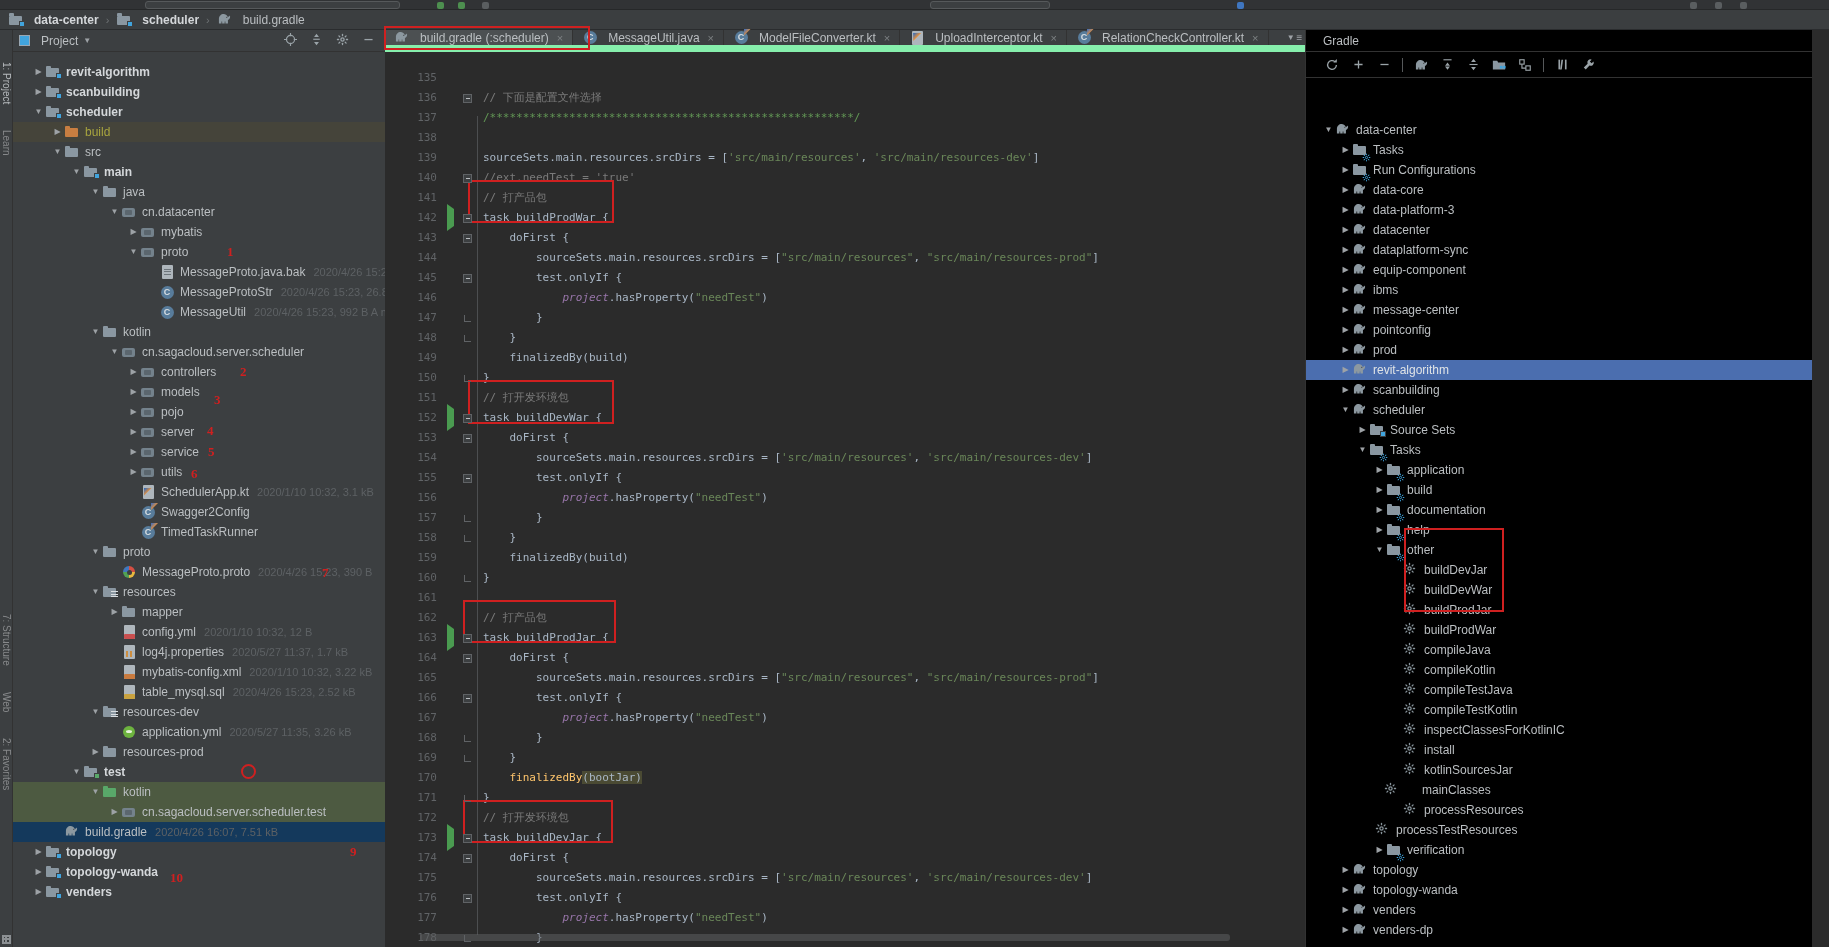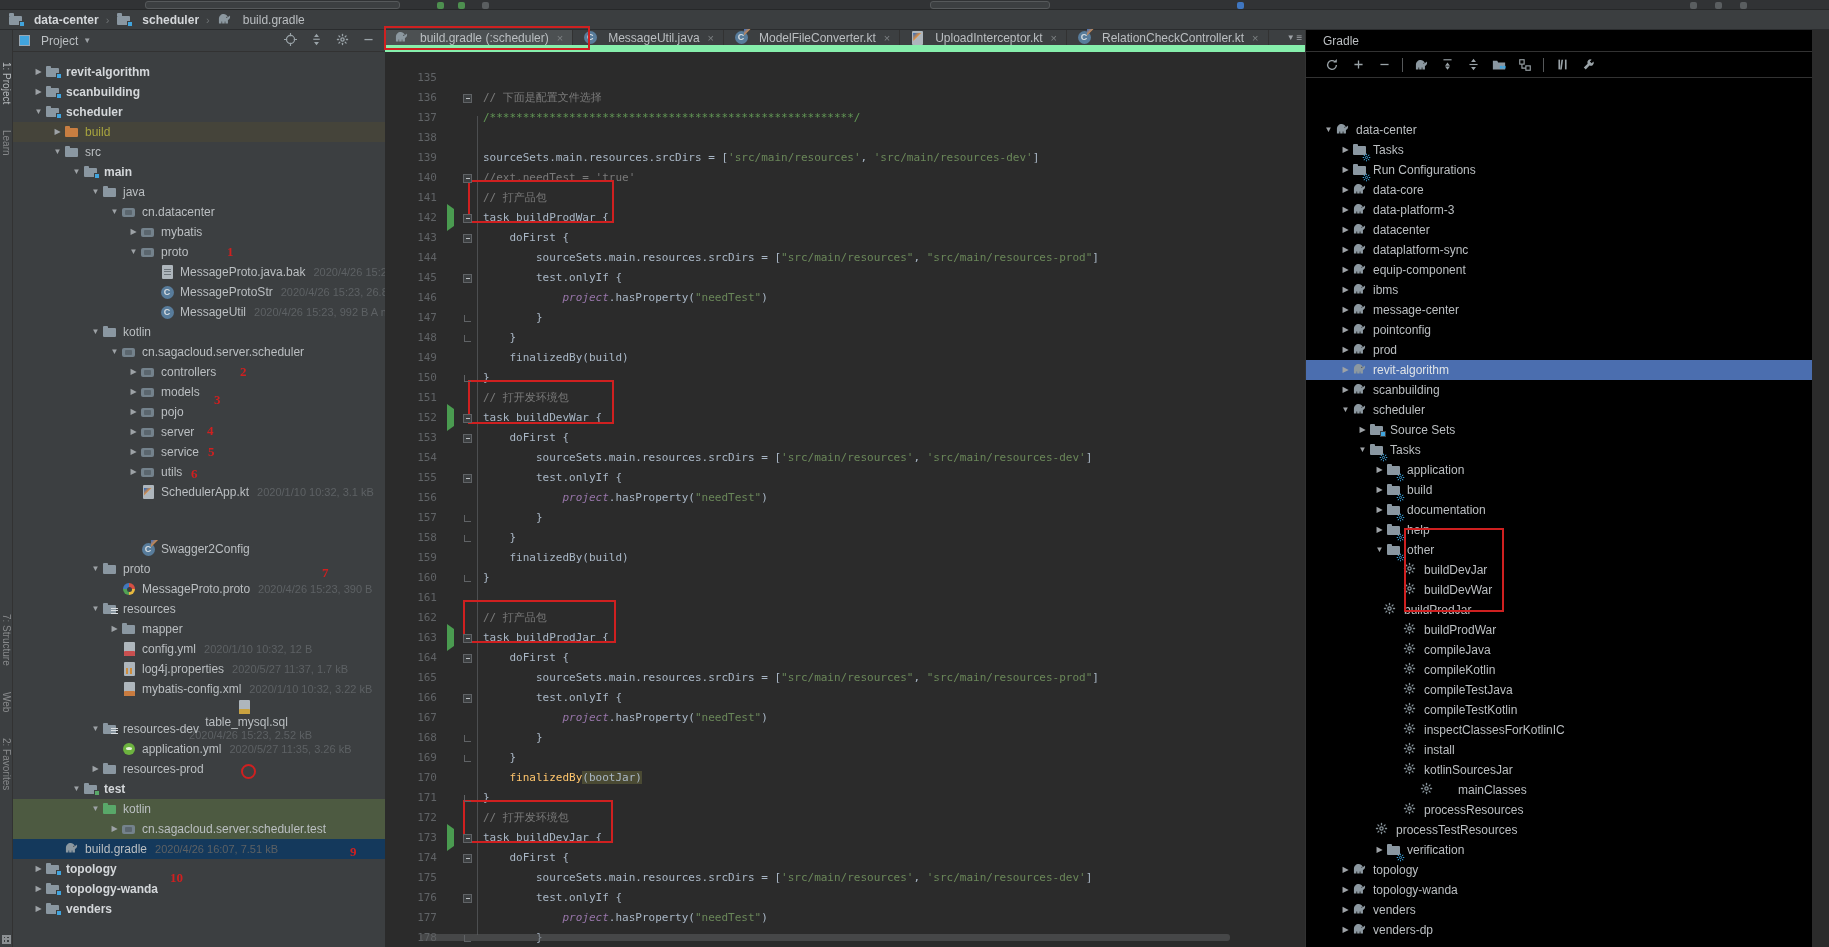--- a/index.html
+++ b/index.html
@@ -358,28 +358,36 @@
         </div>
         <div class="tree-row" style="padding-left: 114px;">
           <span class="tg"></span>
           <span class="ico">
             <span class="page"></span>
             <span class="kf"></span>
           </span>
           <span class="lbl">SchedulerApp.kt</span>
           <span class="meta">2020/1/10 10:32, 3.1 kB</span>
         </div>
-        <div class="tree-row" style="padding-left: 114px; margin-top: 37px;">
+        <div class="tree-row" style="padding-left: 114px;">
           <span class="tg"></span>
           <span class="ico">
             <span class="jcl"></span>
             <span class="kb"></span>
           </span>
           <span class="lbl">Swagger2Config</span>
         </div>
+        <div class="tree-row" style="padding-left: 114px;">
+          <span class="tg"></span>
+          <span class="ico">
+            <span class="jcl"></span>
+            <span class="kb"></span>
+          </span>
+          <span class="lbl">TimedTaskRunner</span>
+        </div>
         <div class="tree-row" style="padding-left: 76px;">
           <span class="tg">▼</span>
           <span class="ico">
             <span class="f-body"></span>
           </span>
           <span class="lbl">proto</span>
         </div>
         <div class="tree-row" style="padding-left: 95px;">
           <span class="tg"></span>
           <span class="ico">
@@ -422,21 +430,21 @@
         </div>
         <div class="tree-row" style="padding-left: 95px;">
           <span class="tg"></span>
           <span class="ico">
             <span class="page"></span>
             <span class="band band-org"></span>
           </span>
           <span class="lbl">mybatis-config.xml</span>
           <span class="meta">2020/1/10 10:32, 3.22 kB</span>
         </div>
-        <div class="tree-row" style="padding-left: 95px; flex-direction: column;">
+        <div class="tree-row" style="padding-left: 95px;">
           <span class="tg"></span>
           <span class="ico">
             <span class="page"></span>
             <span class="band band-yel"></span>
           </span>
           <span class="lbl">table_mysql.sql</span>
           <span class="meta">2020/4/26 15:23, 2.52 kB</span>
         </div>
         <div class="tree-row" style="padding-left: 76px;">
           <span class="tg">▼</span>
@@ -1263,21 +1271,21 @@
                 <rect x="7.2" y="1" width="1.6" height="3" rx=".7" transform="rotate(90 8 8)"></rect>
                 <rect x="7.2" y="1" width="1.6" height="3" rx=".7" transform="rotate(135 8 8)"></rect>
                 <rect x="7.2" y="1" width="1.6" height="3" rx=".7" transform="rotate(180 8 8)"></rect>
                 <rect x="7.2" y="1" width="1.6" height="3" rx=".7" transform="rotate(225 8 8)"></rect>
                 <rect x="7.2" y="1" width="1.6" height="3" rx=".7" transform="rotate(270 8 8)"></rect>
                 <rect x="7.2" y="1" width="1.6" height="3" rx=".7" transform="rotate(315 8 8)"></rect>
               </g>
             </svg></span>
           <span class="lbl">buildDevWar</span>
         </div>
-        <div class="tree-row" style="padding-left: 64px;">
+        <div class="tree-row" style="padding-left: 84px;">
           <span class="tg"></span>
           <span class="ico"><svg width="13" height="13" viewBox="0 0 16 16">
               <g fill="#87939a">
                 <circle cx="8" cy="8" r="2" fill="none" stroke="#87939a" stroke-width="1.6"></circle>
                 <rect x="7.2" y="1" width="1.6" height="3" rx=".7" transform="rotate(0 8 8)"></rect>
                 <rect x="7.2" y="1" width="1.6" height="3" rx=".7" transform="rotate(45 8 8)"></rect>
                 <rect x="7.2" y="1" width="1.6" height="3" rx=".7" transform="rotate(90 8 8)"></rect>
                 <rect x="7.2" y="1" width="1.6" height="3" rx=".7" transform="rotate(135 8 8)"></rect>
                 <rect x="7.2" y="1" width="1.6" height="3" rx=".7" transform="rotate(180 8 8)"></rect>
                 <rect x="7.2" y="1" width="1.6" height="3" rx=".7" transform="rotate(225 8 8)"></rect>
@@ -1416,21 +1424,21 @@
                 <rect x="7.2" y="1" width="1.6" height="3" rx=".7" transform="rotate(90 8 8)"></rect>
                 <rect x="7.2" y="1" width="1.6" height="3" rx=".7" transform="rotate(135 8 8)"></rect>
                 <rect x="7.2" y="1" width="1.6" height="3" rx=".7" transform="rotate(180 8 8)"></rect>
                 <rect x="7.2" y="1" width="1.6" height="3" rx=".7" transform="rotate(225 8 8)"></rect>
                 <rect x="7.2" y="1" width="1.6" height="3" rx=".7" transform="rotate(270 8 8)"></rect>
                 <rect x="7.2" y="1" width="1.6" height="3" rx=".7" transform="rotate(315 8 8)"></rect>
               </g>
             </svg></span>
           <span class="lbl">kotlinSourcesJar</span>
         </div>
-        <div class="tree-row" style="padding-left: 84px; gap: 17px;">
+        <div class="tree-row" style="padding-left: 48px; gap: 17px;">
           <span class="tg"></span>
           <span class="ico"><svg width="13" height="13" viewBox="0 0 16 16">
               <g fill="#87939a">
                 <circle cx="8" cy="8" r="2" fill="none" stroke="#87939a" stroke-width="1.6"></circle>
                 <rect x="7.2" y="1" width="1.6" height="3" rx=".7" transform="rotate(0 8 8)"></rect>
                 <rect x="7.2" y="1" width="1.6" height="3" rx=".7" transform="rotate(45 8 8)"></rect>
                 <rect x="7.2" y="1" width="1.6" height="3" rx=".7" transform="rotate(90 8 8)"></rect>
                 <rect x="7.2" y="1" width="1.6" height="3" rx=".7" transform="rotate(135 8 8)"></rect>
                 <rect x="7.2" y="1" width="1.6" height="3" rx=".7" transform="rotate(180 8 8)"></rect>
                 <rect x="7.2" y="1" width="1.6" height="3" rx=".7" transform="rotate(225 8 8)"></rect>

